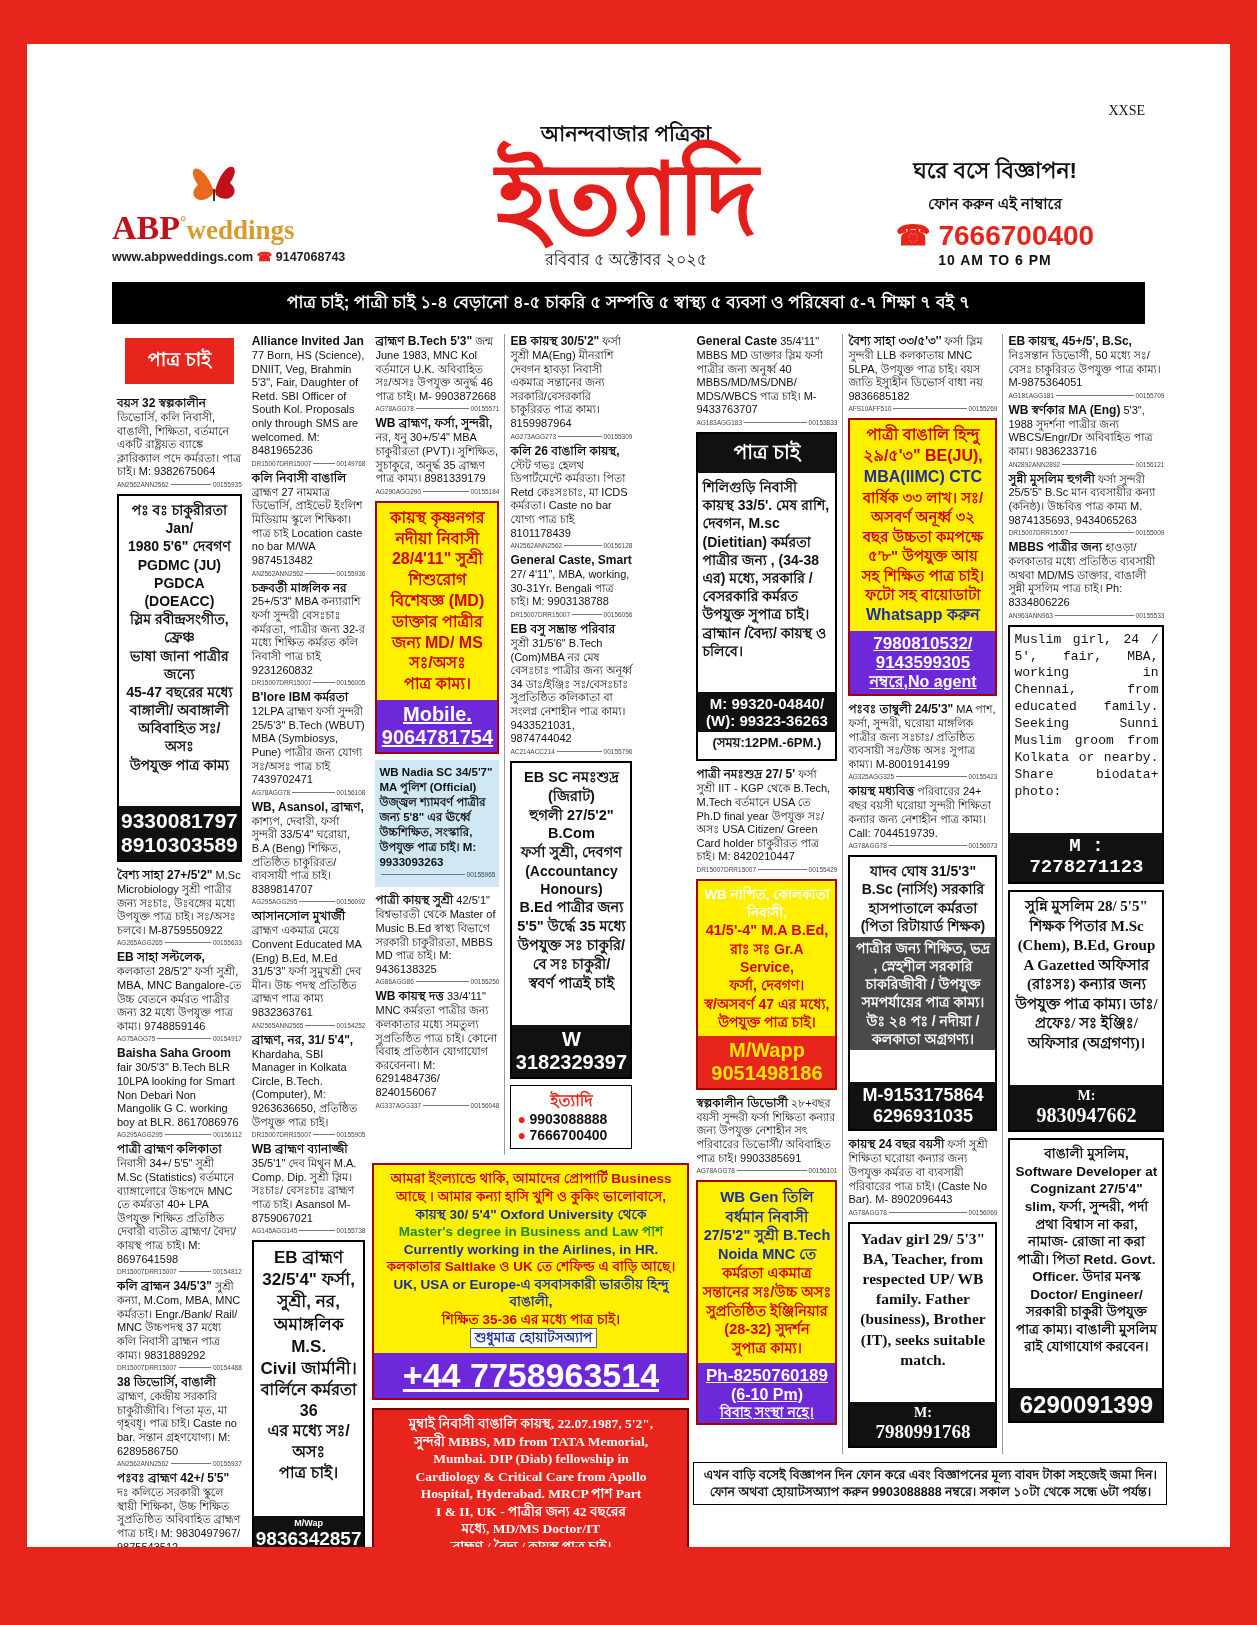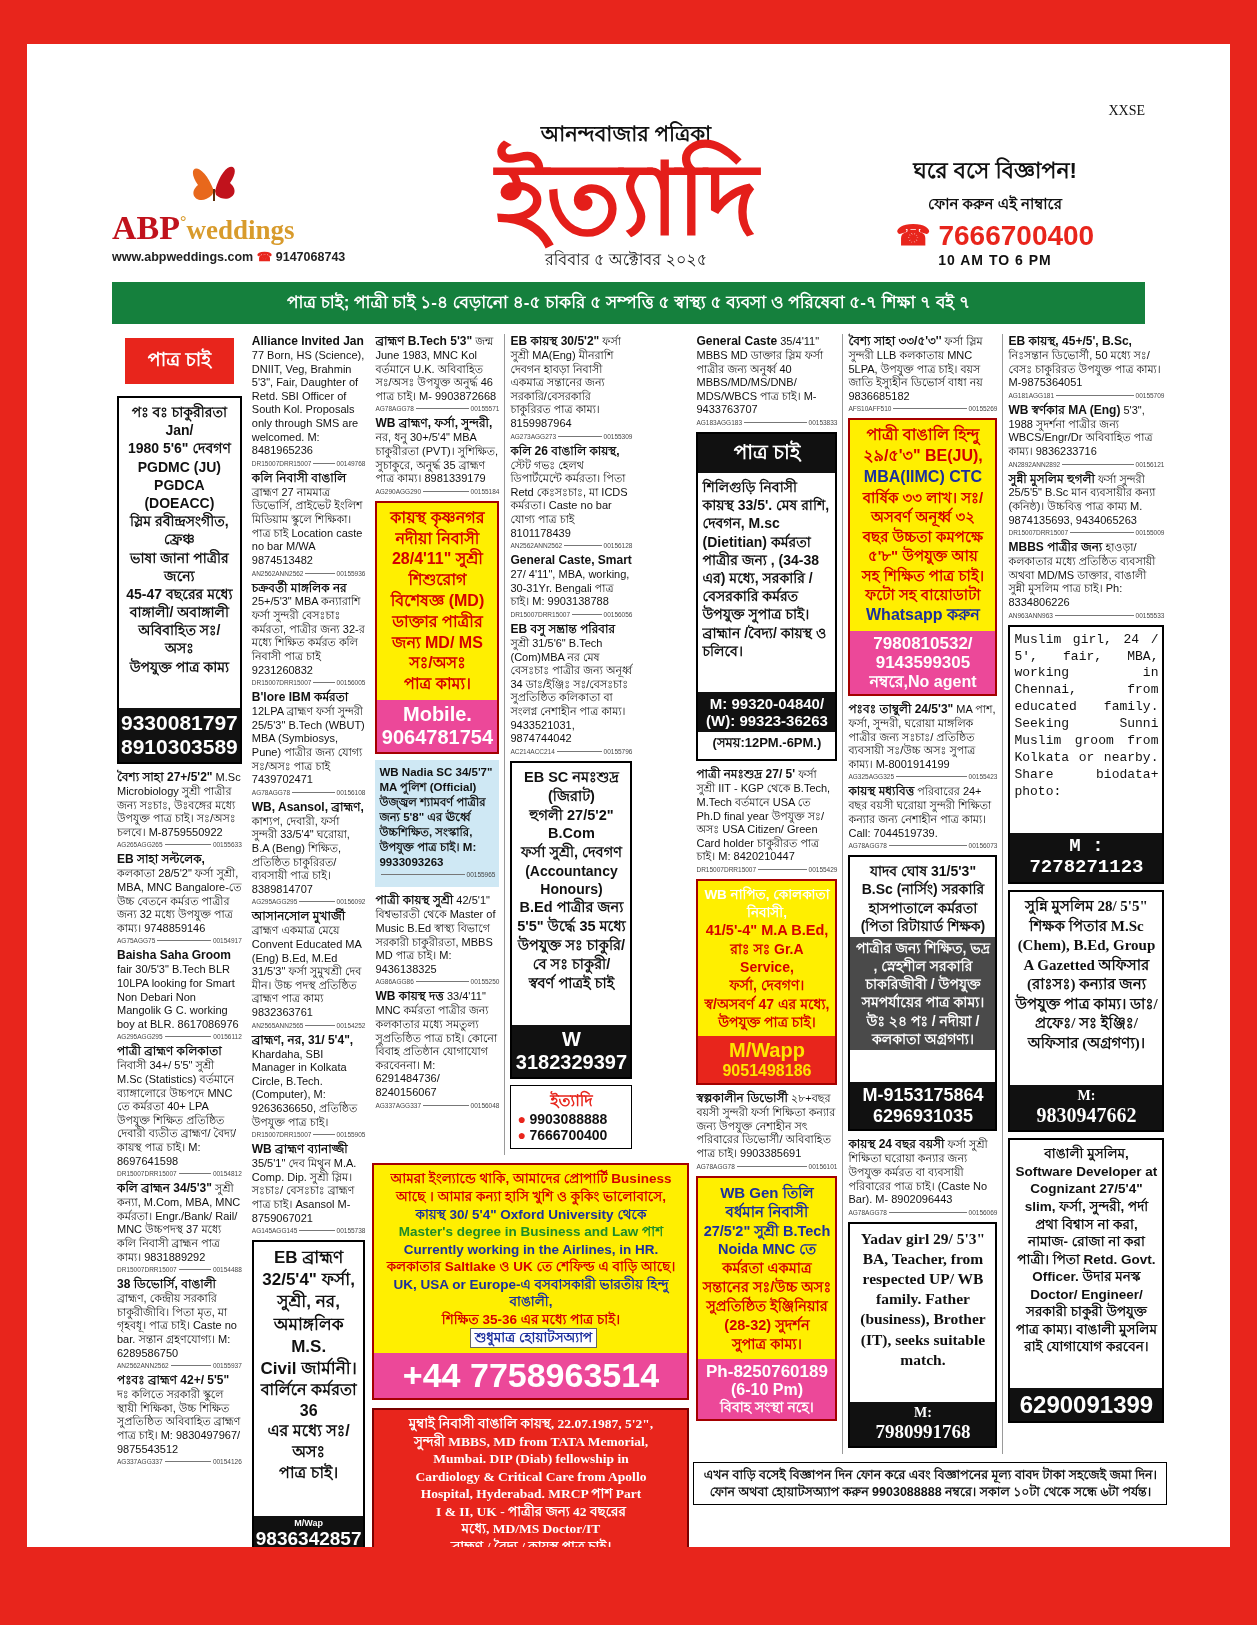--- a/index.html
+++ b/index.html
@@ -23,21 +23,21 @@
   .mast-title{font-size:100px;font-weight:bold;color:#e41e1a;line-height:.92;letter-spacing:-2px;}
   .mast-date{font-size:16px;color:#111;margin-top:2px;}
   .head-right{text-align:center;padding-bottom:6px;}
   .edition{text-align:right;font-family:"Liberation Serif",serif;font-size:14px;margin-bottom:34px;}
   .hr1{font-size:22px;font-weight:bold;}
   .hr2{font-size:15px;font-weight:bold;margin-top:2px;}
   .hr-phone{font-size:28px;font-weight:bold;color:#e8251c;margin-top:2px;}
   .hr3{font-size:14px;font-weight:bold;letter-spacing:1px;}
 
   
-  .catbar{background:#15803d;color:#fff;font-weight:bold;font-size:17px;text-align:center;
+  .catbar{background:#000000;color:#fff;font-weight:bold;font-size:17px;text-align:center;
           padding:7px 0;margin:8px 0 10px;}
 
   
   .content{display:flex;align-items:flex-start;}
   .vr{width:1px;align-self:stretch;background:#9a9a9a;}
   .col{padding:0 5px;box-sizing:border-box;}
   #c0{width:141px;} #c1{width:135px;} #c2{width:134px;} #c3{width:132px;}
   #c4{width:151px;} #c5{width:159px;} #c6{width:166px;}
   .colgroup{display:flex;flex-direction:column;}
   .cols2{display:flex;align-items:flex-start;}
@@ -55,21 +55,21 @@
   .bl{font-size:13px;font-weight:bold;line-height:1.3;}
   .box-yellow{background:#ffef00;border-color:#a40000;}
   .box-blue{background:#cfe8f4;border:none;text-align:left;}
   .box-blue .bl{font-weight:bold;font-size:11.5px;text-align:left;}
   .box-serif{font-family:"Liberation Serif",serif;}
   .box-mono{font-family:"Liberation Mono","DejaVu Sans Mono",monospace;}
   .box-mono .bl{font-weight:normal;font-size:12.5px;text-align:justify;}
   .box-contact{border-width:1.5px;}
   .band{margin:5px -4px -5px;padding:3px 2px;font-weight:bold;}
   .band-black{background:#111;color:#fff;margin-top:32px;}
-  .band-red{background:#ec4899;color:#fff;}
+  .band-red{background:#6d28d9;color:#fff;text-decoration:underline;}
   .band-red-y{background:#e8251c;color:#ffe400;}
   .band-strip{background:#fef9c3;color:#d40000;margin-top:8px;}
   .band-ln{line-height:1.15;}
   .band-sub{font-size:9px;line-height:1;}
   .boxnote{font-size:13px;font-weight:bold;margin-top:6px;}
   .chip{background:#fff;color:#1c2f9e;border:1px solid #666;padding:0 4px;font-weight:bold;
         display:inline-block;margin-left:5px;}
   .dot-line{font-size:14px;font-weight:bold;text-align:left;padding-left:14px;position:relative;}
   .dot-line .dot{position:absolute;left:2px;color:#e8251c;}
 
@@ -110,20 +110,28 @@
         <div class="hr-phone"><span>☎</span> <span>7666700400</span></div>
         <div class="hr3">10 AM TO 6 PM</div>
       </div>
     </header>
 
     <nav class="catbar">পাত্র চাই; পাত্রী চাই ১-৪  বেড়ানো ৪-৫  চাকরি ৫  সম্পত্তি ৫  স্বাস্থ্য ৫  ব্যবসা ও পরিষেবা ৫-৭  শিক্ষা ৭  বই ৭</nav>
 
     <main class="content">
       <div class="col" id="c0">
           <div class="section-badge">পাত্র চাই</div>
+          <div class="ad">
+            <div class="ad-p"><b class="ad-title">বয়স 32 স্বল্পকালীন</b> ডিভোর্সি, কলি নিবাসী, বাঙালী, শিক্ষিতা, বর্তমানে একটি রাষ্ট্রয়ত ব্যাঙ্কে ক্লারিক্যাল পদে কর্মরতা। পাত্র চাই। M: 9382675064</div>
+            <div class="code">
+              <span>AN2562ANN2562</span>
+              <span class="rule"></span>
+              <span>00155935</span>
+            </div>
+          </div>
           <div class="boxad ">
             <div class="bl" style="font-size: 14px;">পঃ বঃ চাকুরীরতা Jan/</div>
             <div class="bl" style="font-size: 14px;">1980  5'6" দেবগণ</div>
             <div class="bl" style="font-size: 14px;">PGDMC (JU)</div>
             <div class="bl" style="font-size: 14px;">PGDCA (DOEACC)</div>
             <div class="bl" style="font-size: 14px;">স্লিম রবীন্দ্রসংগীত, ফ্রেঞ্চ</div>
             <div class="bl" style="font-size: 14px;">ভাষা জানা পাত্রীর জন্যে</div>
             <div class="bl" style="font-size: 14px;">45-47 বছরের মধ্যে</div>
             <div class="bl" style="font-size: 14px;">বাঙ্গালী/ অবাঙ্গালী</div>
             <div class="bl" style="font-size: 14px;">অবিবাহিত সঃ/ অসঃ</div>
@@ -451,21 +459,21 @@
               </div>
               <div class="boxad box-yellow">
                 <div class="bl" style="color: rgb(255, 255, 255); font-size: 13.5px;">WB নাপিত, কোলকাতা নিবাসী,</div>
                 <div class="bl" style="color: rgb(212, 0, 0); font-size: 14.5px;">41/5'-4" M.A B.Ed,</div>
                 <div class="bl" style="color: rgb(212, 0, 0); font-size: 14px;">রাঃ সঃ Gr.A Service,</div>
                 <div class="bl" style="color: rgb(212, 0, 0); font-size: 14px;">ফর্সা, দেবগণ।</div>
                 <div class="bl" style="color: rgb(212, 0, 0); font-size: 14px;">স্ব/অসবর্ণ 47 এর মধ্যে,</div>
                 <div class="bl" style="color: rgb(212, 0, 0); font-size: 14px;">উপযুক্ত পাত্র চাই।</div>
                 <div class="band band-red-y">
                   <div class="band-ln" style="font-size: 20px;">M/Wapp</div>
-                  <div class="band-ln" style="font-size: 16px;">9051498186</div>
+                  <div class="band-ln" style="font-size: 20px;">9051498186</div>
                 </div>
               </div>
               <div class="ad">
                 <div class="ad-p"><b class="ad-title">স্বল্পকালীন ডিভোর্সী</b> ২৮+বছর বয়সী সুন্দরী ফর্সা শিক্ষিতা কন্যার জন্য উপযুক্ত নেশাহীন সৎ পরিবারের ডিভোর্সী/ অবিবাহিত পাত্র চাই। 9903385691</div>
                 <div class="code">
                   <span>AG78AGG78</span>
                   <span class="rule"></span>
                   <span>00156101</span>
                 </div>
               </div>

